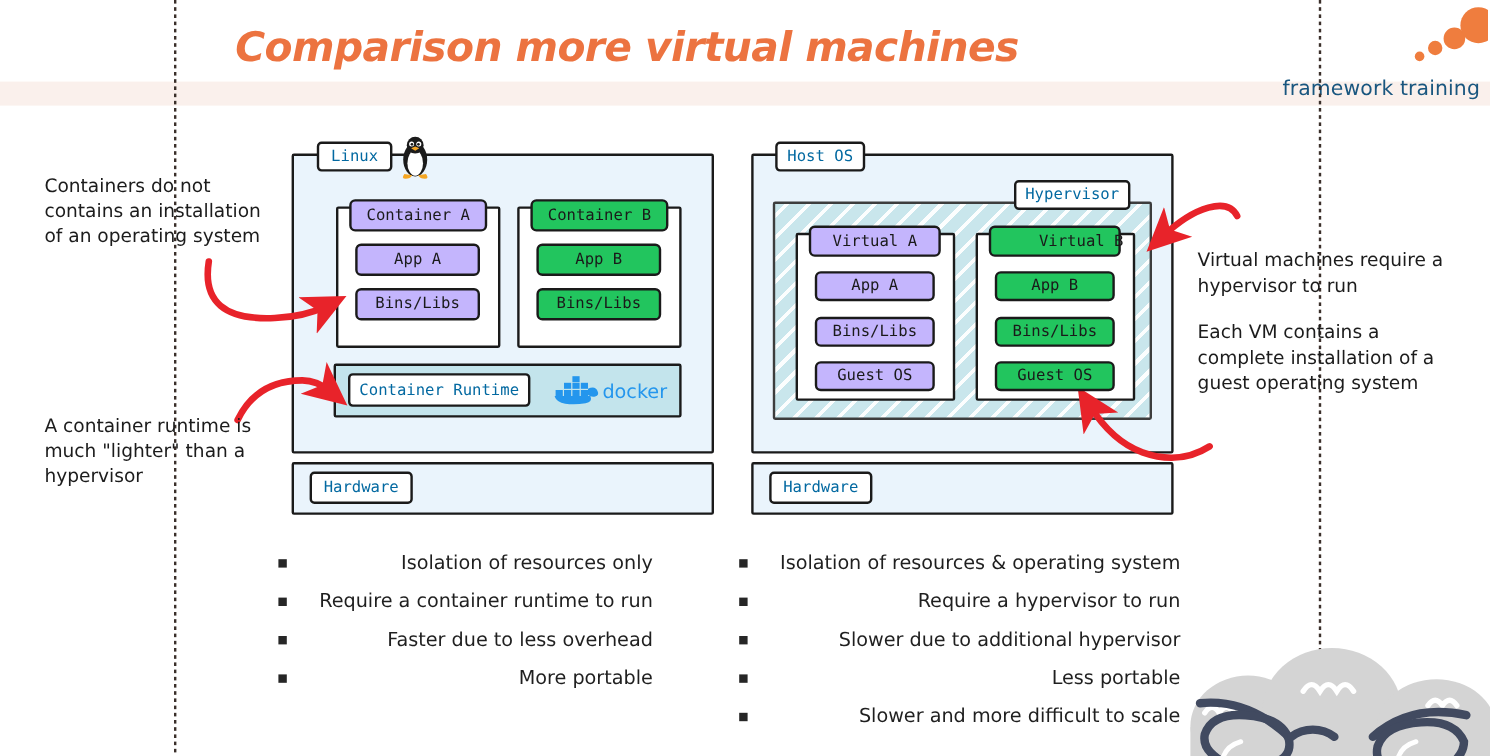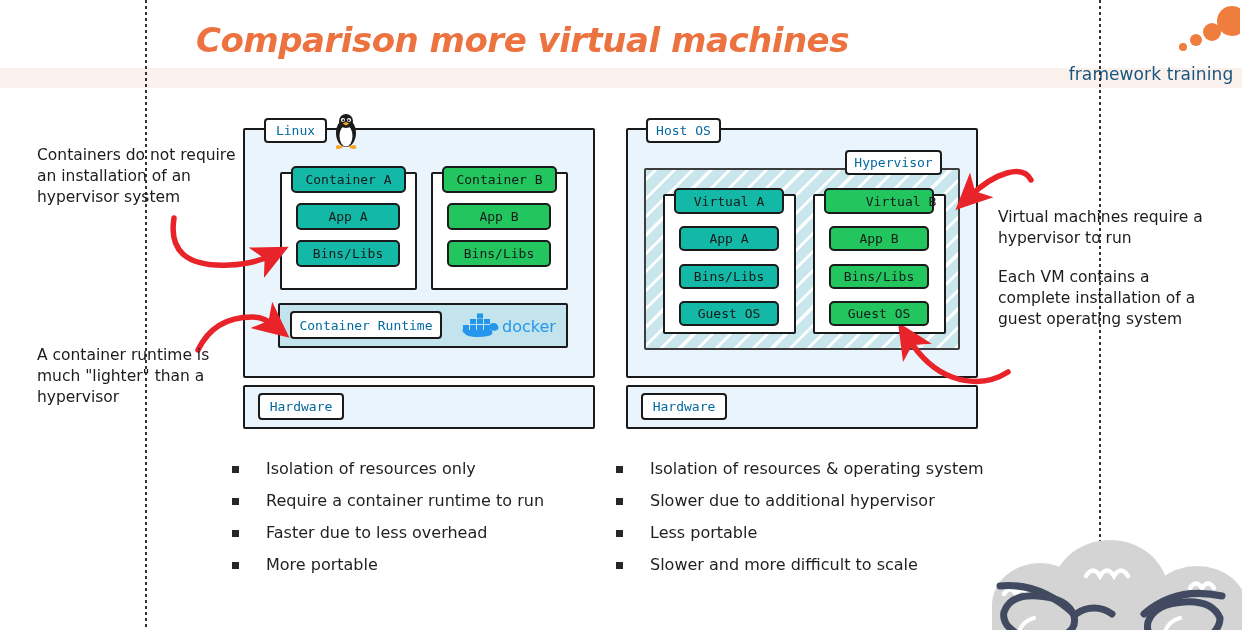--- a/index.html
+++ b/index.html
@@ -77,21 +77,21 @@
   .chip {
     position:absolute;
     border:2px solid #1a1a1a;
     border-radius:5px;
     font-family:"DejaVu Sans Mono", monospace;
     font-size:13px; color:#1a1a1a;
     display:flex; align-items:center; justify-content:center;
     white-space:nowrap;
     z-index:6;
   }
-  .chip.purple { background:#14b8a6; }
+  .chip.purple { background:#c4b5fd; }
   .chip.orange { background:#22c55e; }
 
   .runtime-band {
     position:absolute;
     border:2px solid #1a1a1a;
     background:#c3e4ec;
     border-radius:2px;
   }
   .hyper-band {
     position:absolute;
@@ -105,21 +105,21 @@
   }
 
   
   .note {
     position:absolute;
     font-family:"DejaVu Sans", sans-serif;
     font-size:15.5px; line-height:21px; color:#1c1c1c;
   }
 
   
-  .bullets { position:absolute; }
+  .bullets { position:absolute;text-align:right; }
   .bullet-row {
     position:relative;
     font-family:"DejaVu Sans", sans-serif;
     font-size:16px; color:#1f1f1f;
     height:32px; line-height:32px;
     padding-left:34px;
     white-space:nowrap;
   }
   .bullet-row::before {
     content:""; position:absolute; left:0; top:13px;
@@ -233,34 +233,35 @@
     </marker>
   </defs>
   <g fill="none" stroke="#e8232a" stroke-width="5.5" stroke-linecap="round" marker-end="url(#ah)">
     <path d="M174 218 q-8 50 55 47 q25 -1 43 -10"></path>
     <path d="M198 350 q16 -33 54 -33 q12 0 23 9"></path>
     <path d="M1031 180 q-6 -12 -24 -7 q-18 5 -38 24"></path>
     <path d="M1008 372 q-25 16 -56 5 q-25 -9 -44 -39"></path>
   </g>
 </svg>
 
-<div class="note" style="left:37px; top:145px; width:200px;">Containers do not require an installation of an hypervisor system</div>
+<div class="note" style="left:37px; top:145px; width:200px;">Containers do not contains an installation of an operating system</div>
 <div class="note" style="left:37px; top:345px; width:190px;">A container runtime is much "lighter" than a hypervisor</div>
 <div class="note" style="left:998px; top:207px; width:205px;">Virtual machines require a hypervisor to run</div>
 <div class="note" style="left:998px; top:267px; width:205px;">Each VM contains a complete installation of a guest operating system</div>
 
 <div class="bullets" style="left:232px; top:453px;">
   <div class="bullet-row">Isolation of resources only</div>
   <div class="bullet-row">Require a container runtime to run</div>
   <div class="bullet-row">Faster due to less overhead</div>
   <div class="bullet-row">More portable</div>
 </div>
 
 <div class="bullets" style="left:616px; top:453px;">
   <div class="bullet-row">Isolation of resources &amp; operating system</div>
+  <div class="bullet-row">Require a hypervisor to run</div>
   <div class="bullet-row">Slower due to additional hypervisor</div>
   <div class="bullet-row">Less portable</div>
   <div class="bullet-row">Slower and more difficult to scale</div>
 </div>
 
 <svg class="clouds" viewBox="0 0 260 110">
   <g fill="#d4d4d4">
     <ellipse cx="58" cy="85" rx="48" ry="42"></ellipse>
     <ellipse cx="128" cy="72" rx="58" ry="52"></ellipse>
     <ellipse cx="215" cy="88" rx="50" ry="42"></ellipse>

